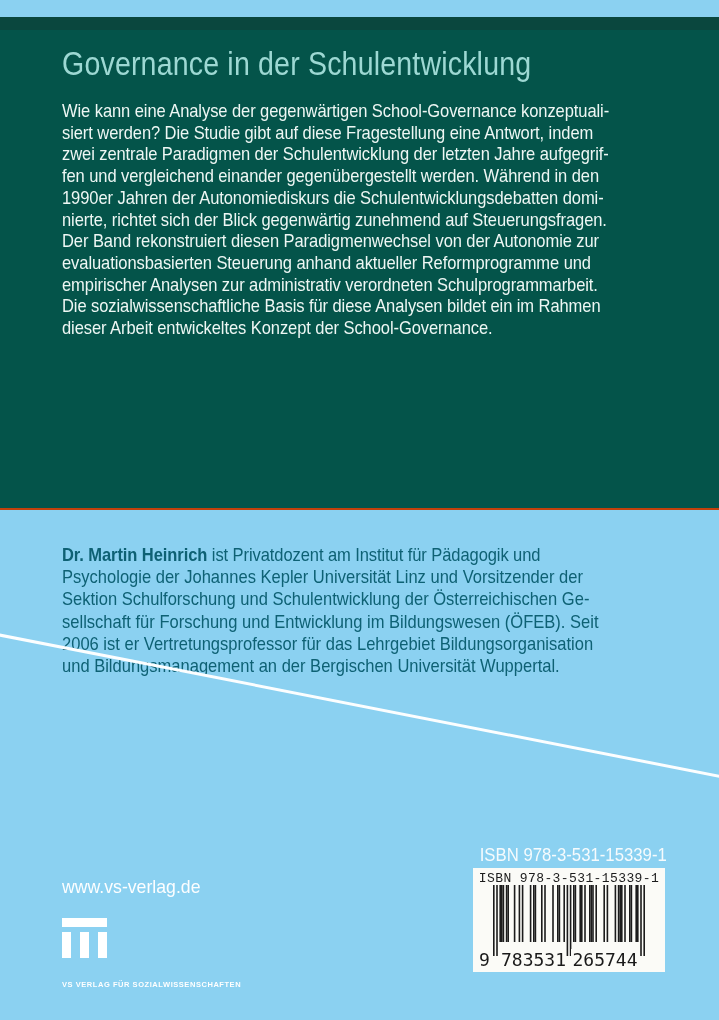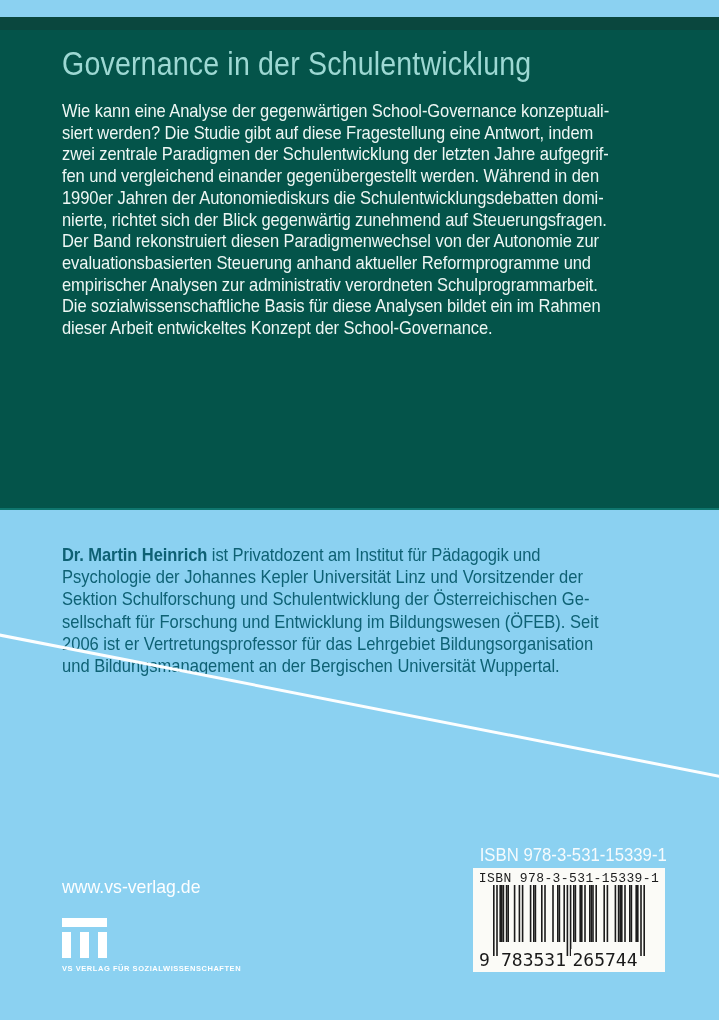--- a/index.html
+++ b/index.html
@@ -30,21 +30,21 @@
     position:absolute; left:62px; top:83px;
     font-size:19px; line-height:21.7px; color:#eef7f4;
     transform:scaleX(0.87); transform-origin:0 0;
   }
   .synopsis div{ white-space:nowrap; letter-spacing:-0.1px; }
 
   
   .panel-blue{
     position:absolute; left:0; top:508px; width:719px; height:512px;
     background:#8bd1f1;
-    border-top:2px solid #0f766e;
+    border-top:2px solid #c2410c;
   }
 
   .bio{
     position:absolute; left:62px; top:34px; 
     font-size:19px; line-height:22.2px; color:#0e6174;
     transform:scaleX(0.87); transform-origin:0 0;
   }
   .bio .bio-line{ white-space:nowrap; letter-spacing:-0.1px; }
   .bio b{ font-weight:700; }
 
@@ -85,21 +85,21 @@
   .site{
     position:absolute; left:62px; top:366px; 
     font-size:19px; color:#fdfeff; white-space:nowrap;
     transform:scaleX(0.93); transform-origin:0 0;
   }
   .logo{ position:absolute; left:62px; top:408px;  }
   .logo-bar{ width:45px; height:9px; background:#ffffff; }
   .logo-cols{ display:flex; gap:9px; margin-top:5px; }
   .logo-cols i{ display:block; width:9px; height:26px; background:#ffffff; }
   .logo-text{
-    margin-top:6px; font-size:7.5px; font-weight:700; letter-spacing:0.55px;
+    margin-top:22px; font-size:7.5px; font-weight:700; letter-spacing:0.55px;
     color:#ffffff; white-space:nowrap;text-align:right;
   }
 </style>
 </head>
 <body>
 
 <div class="page">
 
   <section class="panel-green">
     <div class="top-shadow"></div>

